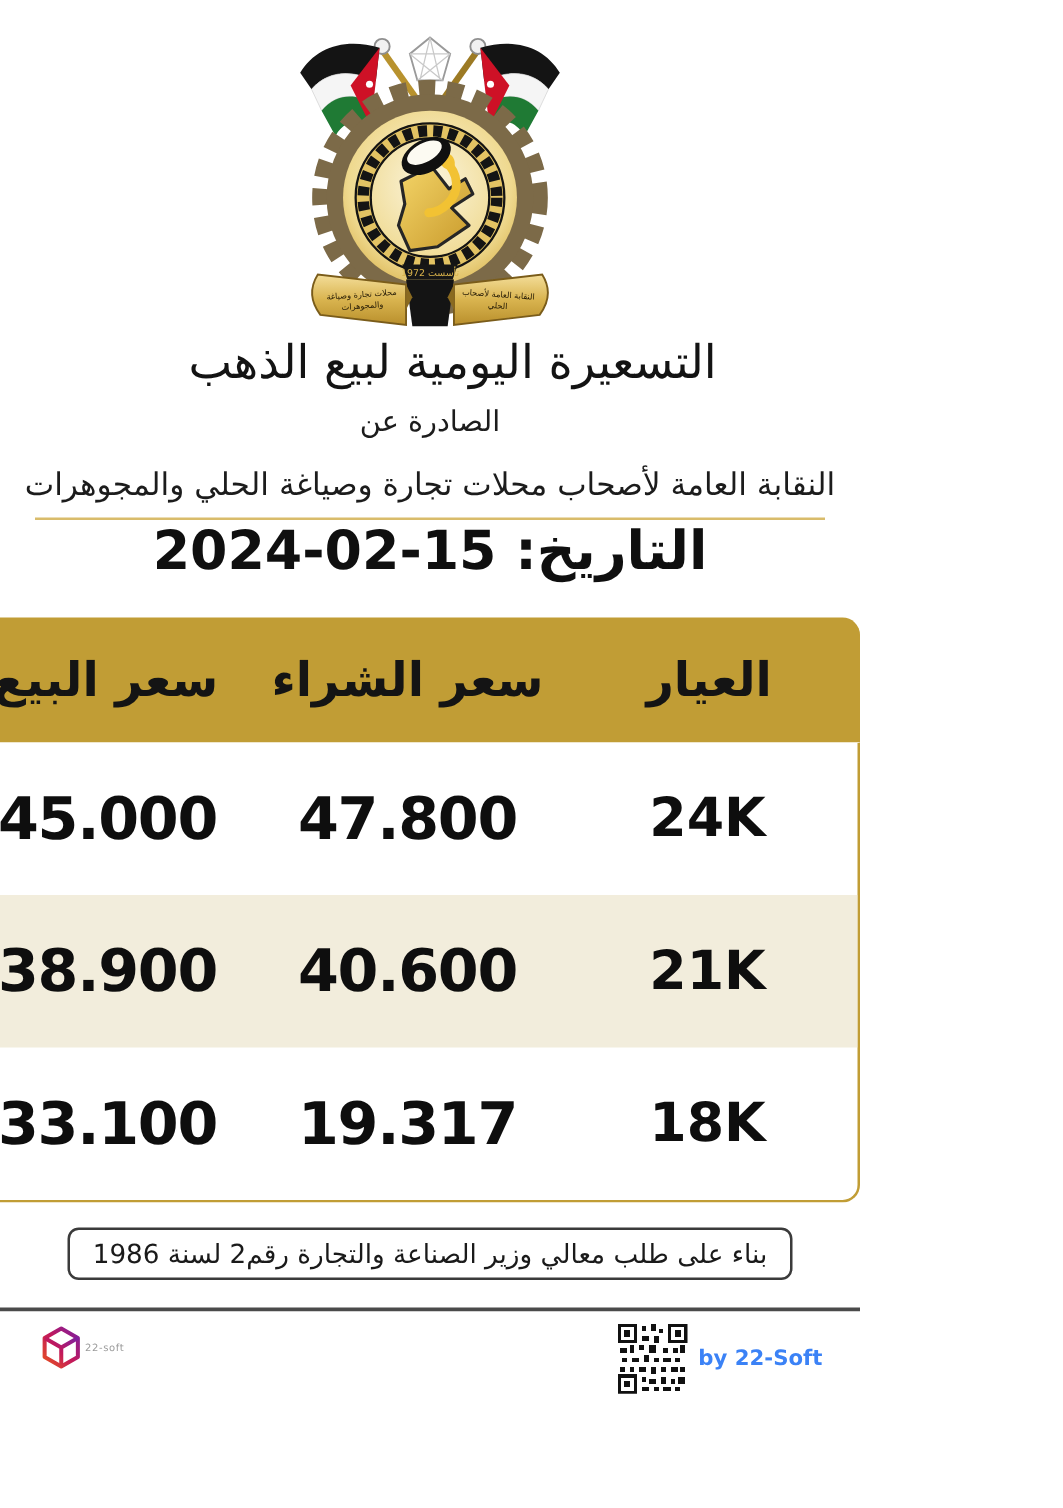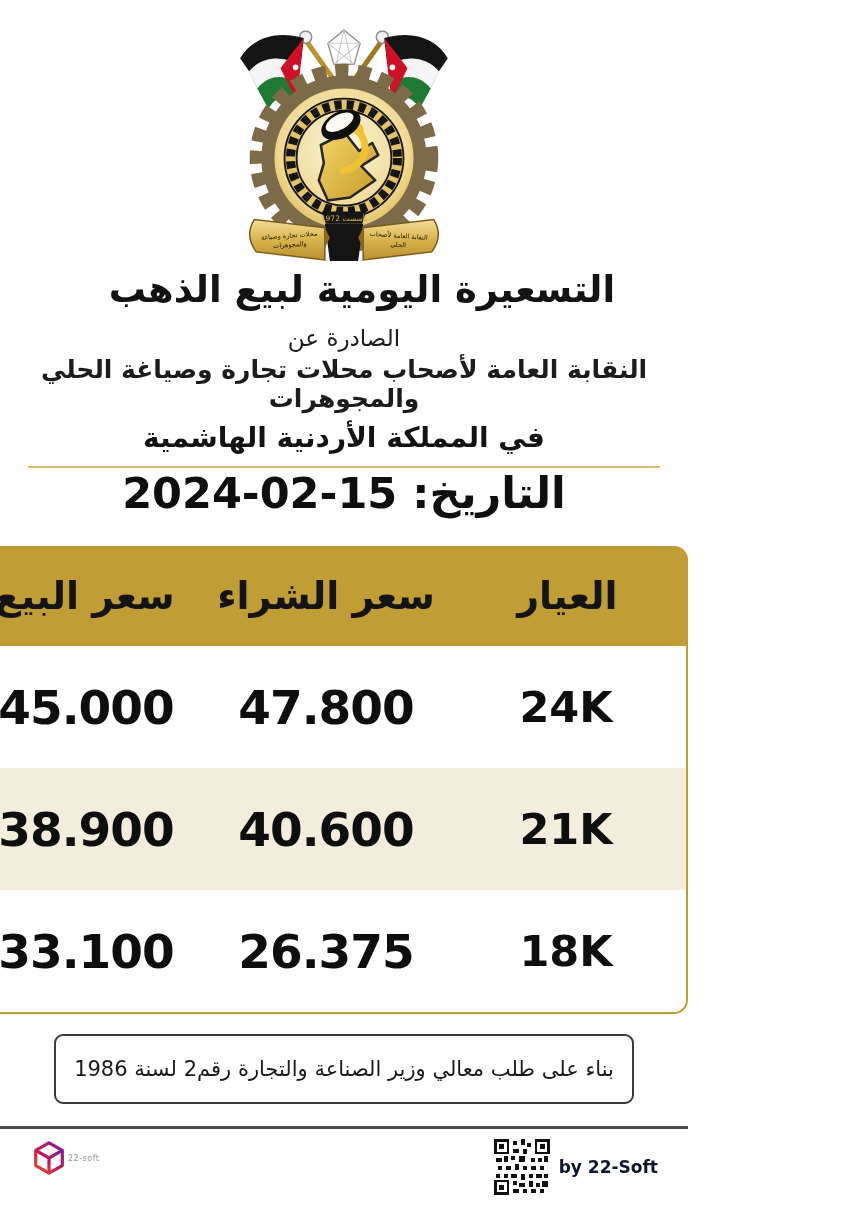--- a/index.html
+++ b/index.html
@@ -12,23 +12,23 @@
   }
   .poster {
     position: relative;
     width: 688px; height: 1206px;
     direction: rtl;
     text-align: center;
     overflow: hidden;
   }
   .emblem { display: block; margin: 24px auto 0; }
 
-  .title   { font-size: 37px; font-weight: bold; margin-top: 2px; color: #131313; margin-left: 36px; }
+  .title   { font-size: 37px; font-weight: normal; margin-top: 2px; color: #131313; margin-left: 36px; }
   .issued  { font-size: 23px; margin-top: 14px; color: #1c1c1c; }
-  .issuer  { font-size: 25px; margin-top: 4px;  color: #1c1c1c; font-weight: bold; }
+  .issuer  { font-size: 25px; margin-top: 22px;  color: #1c1c1c; }
   .country { font-size: 28px; font-weight: bold; margin-top: 8px; color: #131313; }
 
   .divider { width: 632px; height: 2px; background: #D9BC6B; margin: 12px auto 0; }
 
   .date-line { font-size: 43px; font-weight: bold; color: #0f0f0f; }
 
   .price-table { width: 724px; margin: 28px auto 0; }
   .thead {
     display: flex; align-items: center;
     height: 100px;
@@ -45,35 +45,35 @@
   }
   .trow { display: flex; align-items: center; height: 122px; font-weight: bold; }
   .trow.alt { background: #F2EDDC; }
   .num   { font-size: 47px; letter-spacing: -1px; color: #0e0e0e; }
   .karat { font-size: 43px; direction: ltr; color: #0e0e0e; }
 
   .note {
     display: inline-block;
     margin-top: 20px;
     border: 2px solid #3b3b3b; border-radius: 9px;
-    padding: 21px 18px;
+    padding: 7px 18px;
     font-size: 21px; color: #1a1a1a;
   }
 
   .sep { width: 796px; height: 3px; background: #4B4B4B; margin: 22px auto 0; }
 
   .bottom {
     direction: ltr;
     display: flex; justify-content: space-between; align-items: flex-start;
     padding: 10px 30px 0;
   }
   .brand { display: flex; flex-direction: row; align-items: center; }
   .brand-caption { font-size: 8px; color: #9a9a9a; margin-top: 1px; letter-spacing: .5px; }
   .credit { display: flex; align-items: center; gap: 9px; }
-  .credit-text { font-size: 17px; font-weight: bold; color: #0f172a; }
+  .credit-text { font-size: 17px; font-weight: bold; color: #3b82f6; }
 </style>
 </head>
 <body>
 
 <div class="poster">
 
   <svg class="emblem" width="232" height="242" viewBox="0 0 230 240" xmlns="http://www.w3.org/2000/svg">
     <defs>
       <radialGradient id="discG" cx="50%" cy="42%" r="65%">
         <stop offset="0" stop-color="#FBF5DE"></stop>
@@ -154,21 +154,20 @@
       <g transform="rotate(-4 61 214)">
         <text x="61" y="212" font-size="6.5" text-anchor="middle" fill="#241A05">محلات تجارة وصياغة</text>
         <text x="61" y="221" font-size="6.5" text-anchor="middle" fill="#241A05">والمجوهرات</text>
       </g>
     </g>
   </svg>
 
   <div class="title">التسعيرة اليومية لبيع الذهب</div>
   <div class="issued">الصادرة عن</div>
   <div class="issuer">النقابة العامة لأصحاب محلات تجارة وصياغة الحلي والمجوهرات</div>
-  <div class="country">في المملكة الأردنية الهاشمية</div>
 
   <div class="divider"></div>
 
   <div class="date-line">التاريخ: 15-02-2024</div>
 
   <div class="price-table">
     <div class="thead">
       <div class="cell">العيار</div>
       <div class="cell">سعر الشراء</div>
       <div class="cell">سعر البيع</div>
@@ -179,21 +178,21 @@
         <div class="cell num">47.800</div>
         <div class="cell num">45.000</div>
       </div>
       <div class="trow alt">
         <div class="cell karat">21K</div>
         <div class="cell num">40.600</div>
         <div class="cell num">38.900</div>
       </div>
       <div class="trow">
         <div class="cell karat">18K</div>
-        <div class="cell num">26.375</div>
+        <div class="cell num">19.317</div>
         <div class="cell num">33.100</div>
       </div>
     </div>
   </div>
 
   <div>
     <span class="note">بناء على طلب معالي وزير الصناعة والتجارة رقم2 لسنة 1986</span>
   </div>
 
   <div class="sep"></div>

